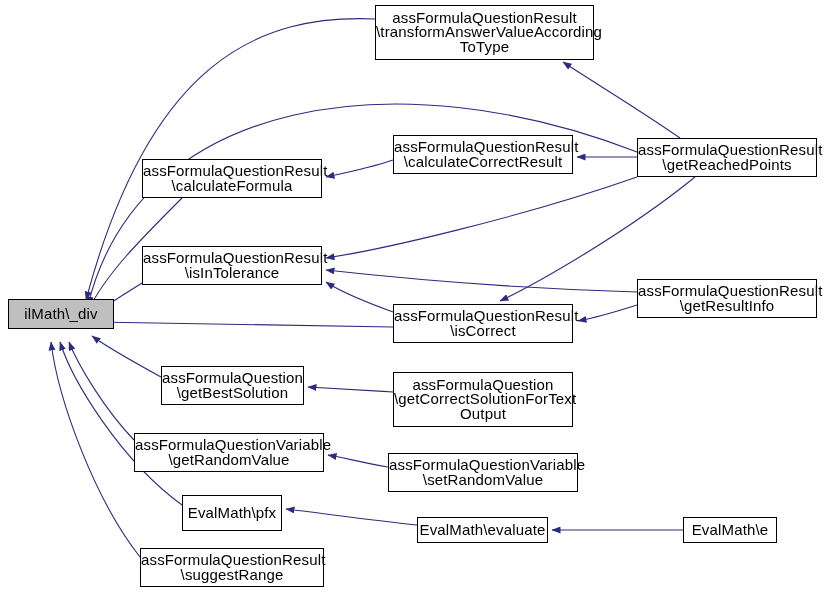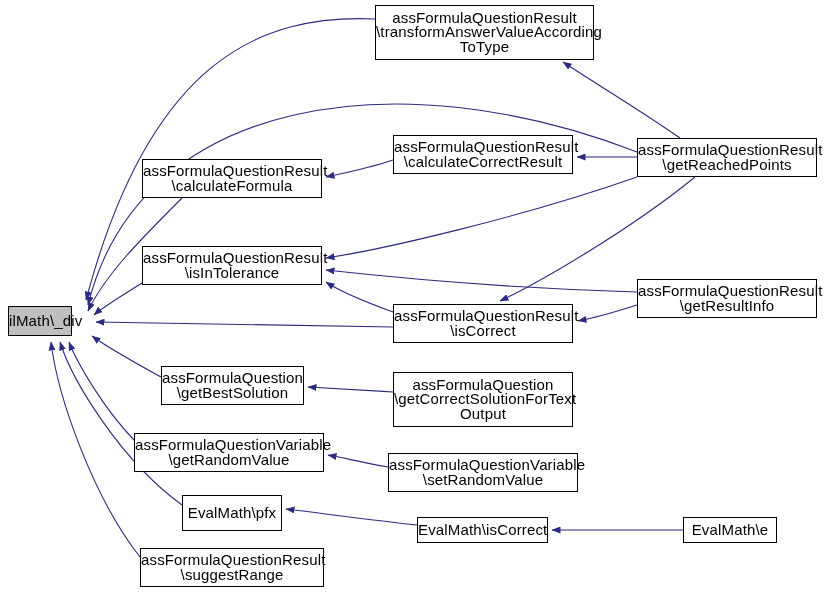--- a/index.html
+++ b/index.html
@@ -77,21 +77,21 @@
         <path d="M637,305 C615,312 594,318 578,321" fill="none" stroke="#2b2b7f" stroke-width="1.1" marker-end="url(#arrowhead)"></path>
         <path d="M393,312 C360,300 335,288 326,282" fill="none" stroke="#2b2b7f" stroke-width="1.1" marker-end="url(#arrowhead)"></path>
         <path d="M695,177 C630,230 540,282 500,301" fill="none" stroke="#2b2b7f" stroke-width="1.1" marker-end="url(#arrowhead)"></path>
         <path d="M393,392 C360,390 325,388 308,387" fill="none" stroke="#2b2b7f" stroke-width="1.1" marker-end="url(#arrowhead)"></path>
         <path d="M388,467 C360,462 345,458 328,455" fill="none" stroke="#2b2b7f" stroke-width="1.1" marker-end="url(#arrowhead)"></path>
         <path d="M417,525 C370,520 320,513 286,509" fill="none" stroke="#2b2b7f" stroke-width="1.1" marker-end="url(#arrowhead)"></path>
         <path d="M683,530 C630,530 580,530 552,530" fill="none" stroke="#2b2b7f" stroke-width="1.1" marker-end="url(#arrowhead)"></path>
       </g>
   </svg>
   <div id="nodes-group">
-      <div class="node current" style="left: 8px; top: 306px; width: 64px; height: 30px;"><span class="node-label">ilMath\_div</span></div>
+      <div class="node current" style="left: 8px; top: 299px; width: 106px; height: 30px;"><span class="node-label">ilMath\_div</span></div>
       <div class="node" style="left: 375px; top: 5px; width: 219px; height: 55px;"><span class="node-label">assFormulaQuestionResult
 \transformAnswerValueAccording
 ToType</span></div>
       <div class="node" style="left: 393px; top: 135px; width: 180px; height: 39px;"><span class="node-label">assFormulaQuestionResult
 \calculateCorrectResult</span></div>
       <div class="node" style="left: 637px; top: 138px; width: 180px; height: 39px;"><span class="node-label">assFormulaQuestionResult
 \getReachedPoints</span></div>
       <div class="node" style="left: 142px; top: 159px; width: 180px; height: 39px;"><span class="node-label">assFormulaQuestionResult
 \calculateFormula</span></div>
       <div class="node" style="left: 142px; top: 246px; width: 180px; height: 39px;"><span class="node-label">assFormulaQuestionResult
@@ -103,18 +103,18 @@
       <div class="node" style="left: 161px; top: 366px; width: 143px; height: 39px;"><span class="node-label">assFormulaQuestion
 \getBestSolution</span></div>
       <div class="node" style="left: 393px; top: 372px; width: 180px; height: 55px;"><span class="node-label">assFormulaQuestion
 \getCorrectSolutionForText
 Output</span></div>
       <div class="node" style="left: 134px; top: 433px; width: 190px; height: 39px;"><span class="node-label">assFormulaQuestionVariable
 \getRandomValue</span></div>
       <div class="node" style="left: 388px; top: 453px; width: 190px; height: 39px;"><span class="node-label">assFormulaQuestionVariable
 \setRandomValue</span></div>
       <div class="node" style="left: 182px; top: 495px; width: 100px; height: 36px;"><span class="node-label">EvalMath\pfx</span></div>
-      <div class="node" style="left: 417px; top: 517px; width: 131px; height: 26px;"><span class="node-label">EvalMath\isCorrect</span></div>
+      <div class="node" style="left: 417px; top: 517px; width: 131px; height: 26px;"><span class="node-label">EvalMath\evaluate</span></div>
       <div class="node" style="left: 683px; top: 517px; width: 94px; height: 26px; justify-content: center;"><span class="node-label">EvalMath\e</span></div>
       <div class="node" style="left: 140px; top: 548px; width: 184px; height: 39px;"><span class="node-label">assFormulaQuestionResult
 \suggestRange</span></div>
     </div>
 </div>
 
 </body></html>

